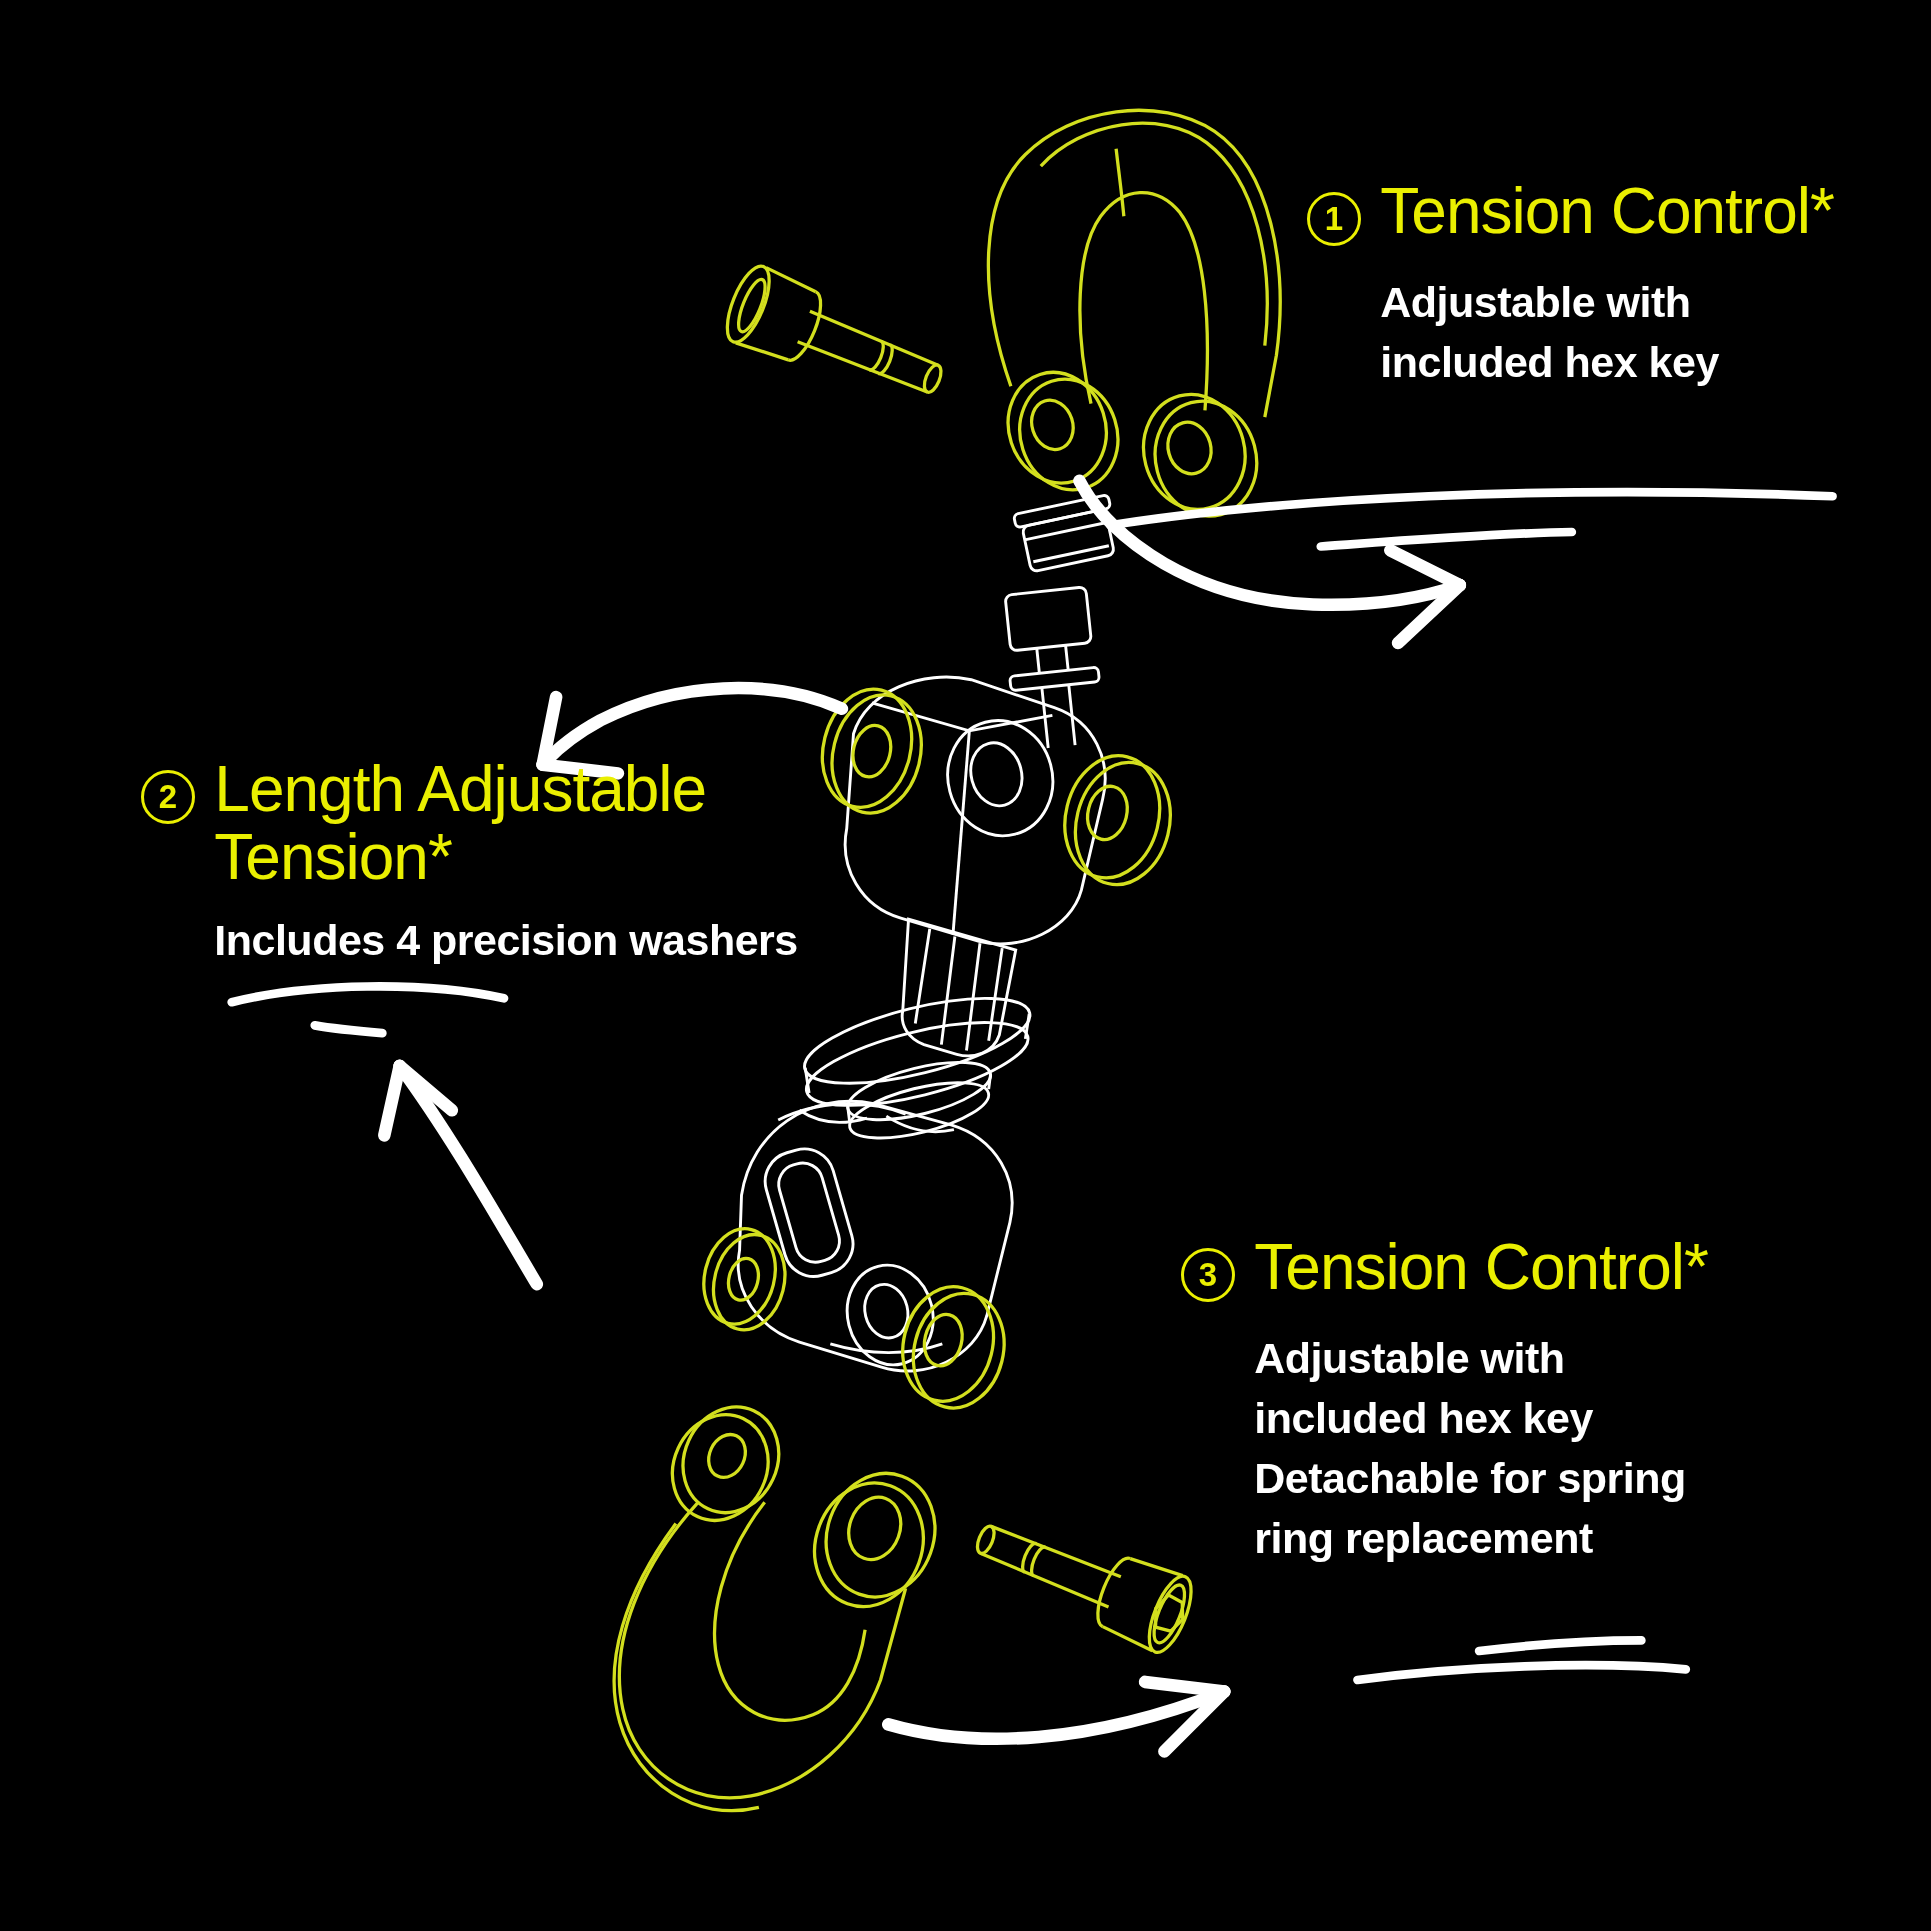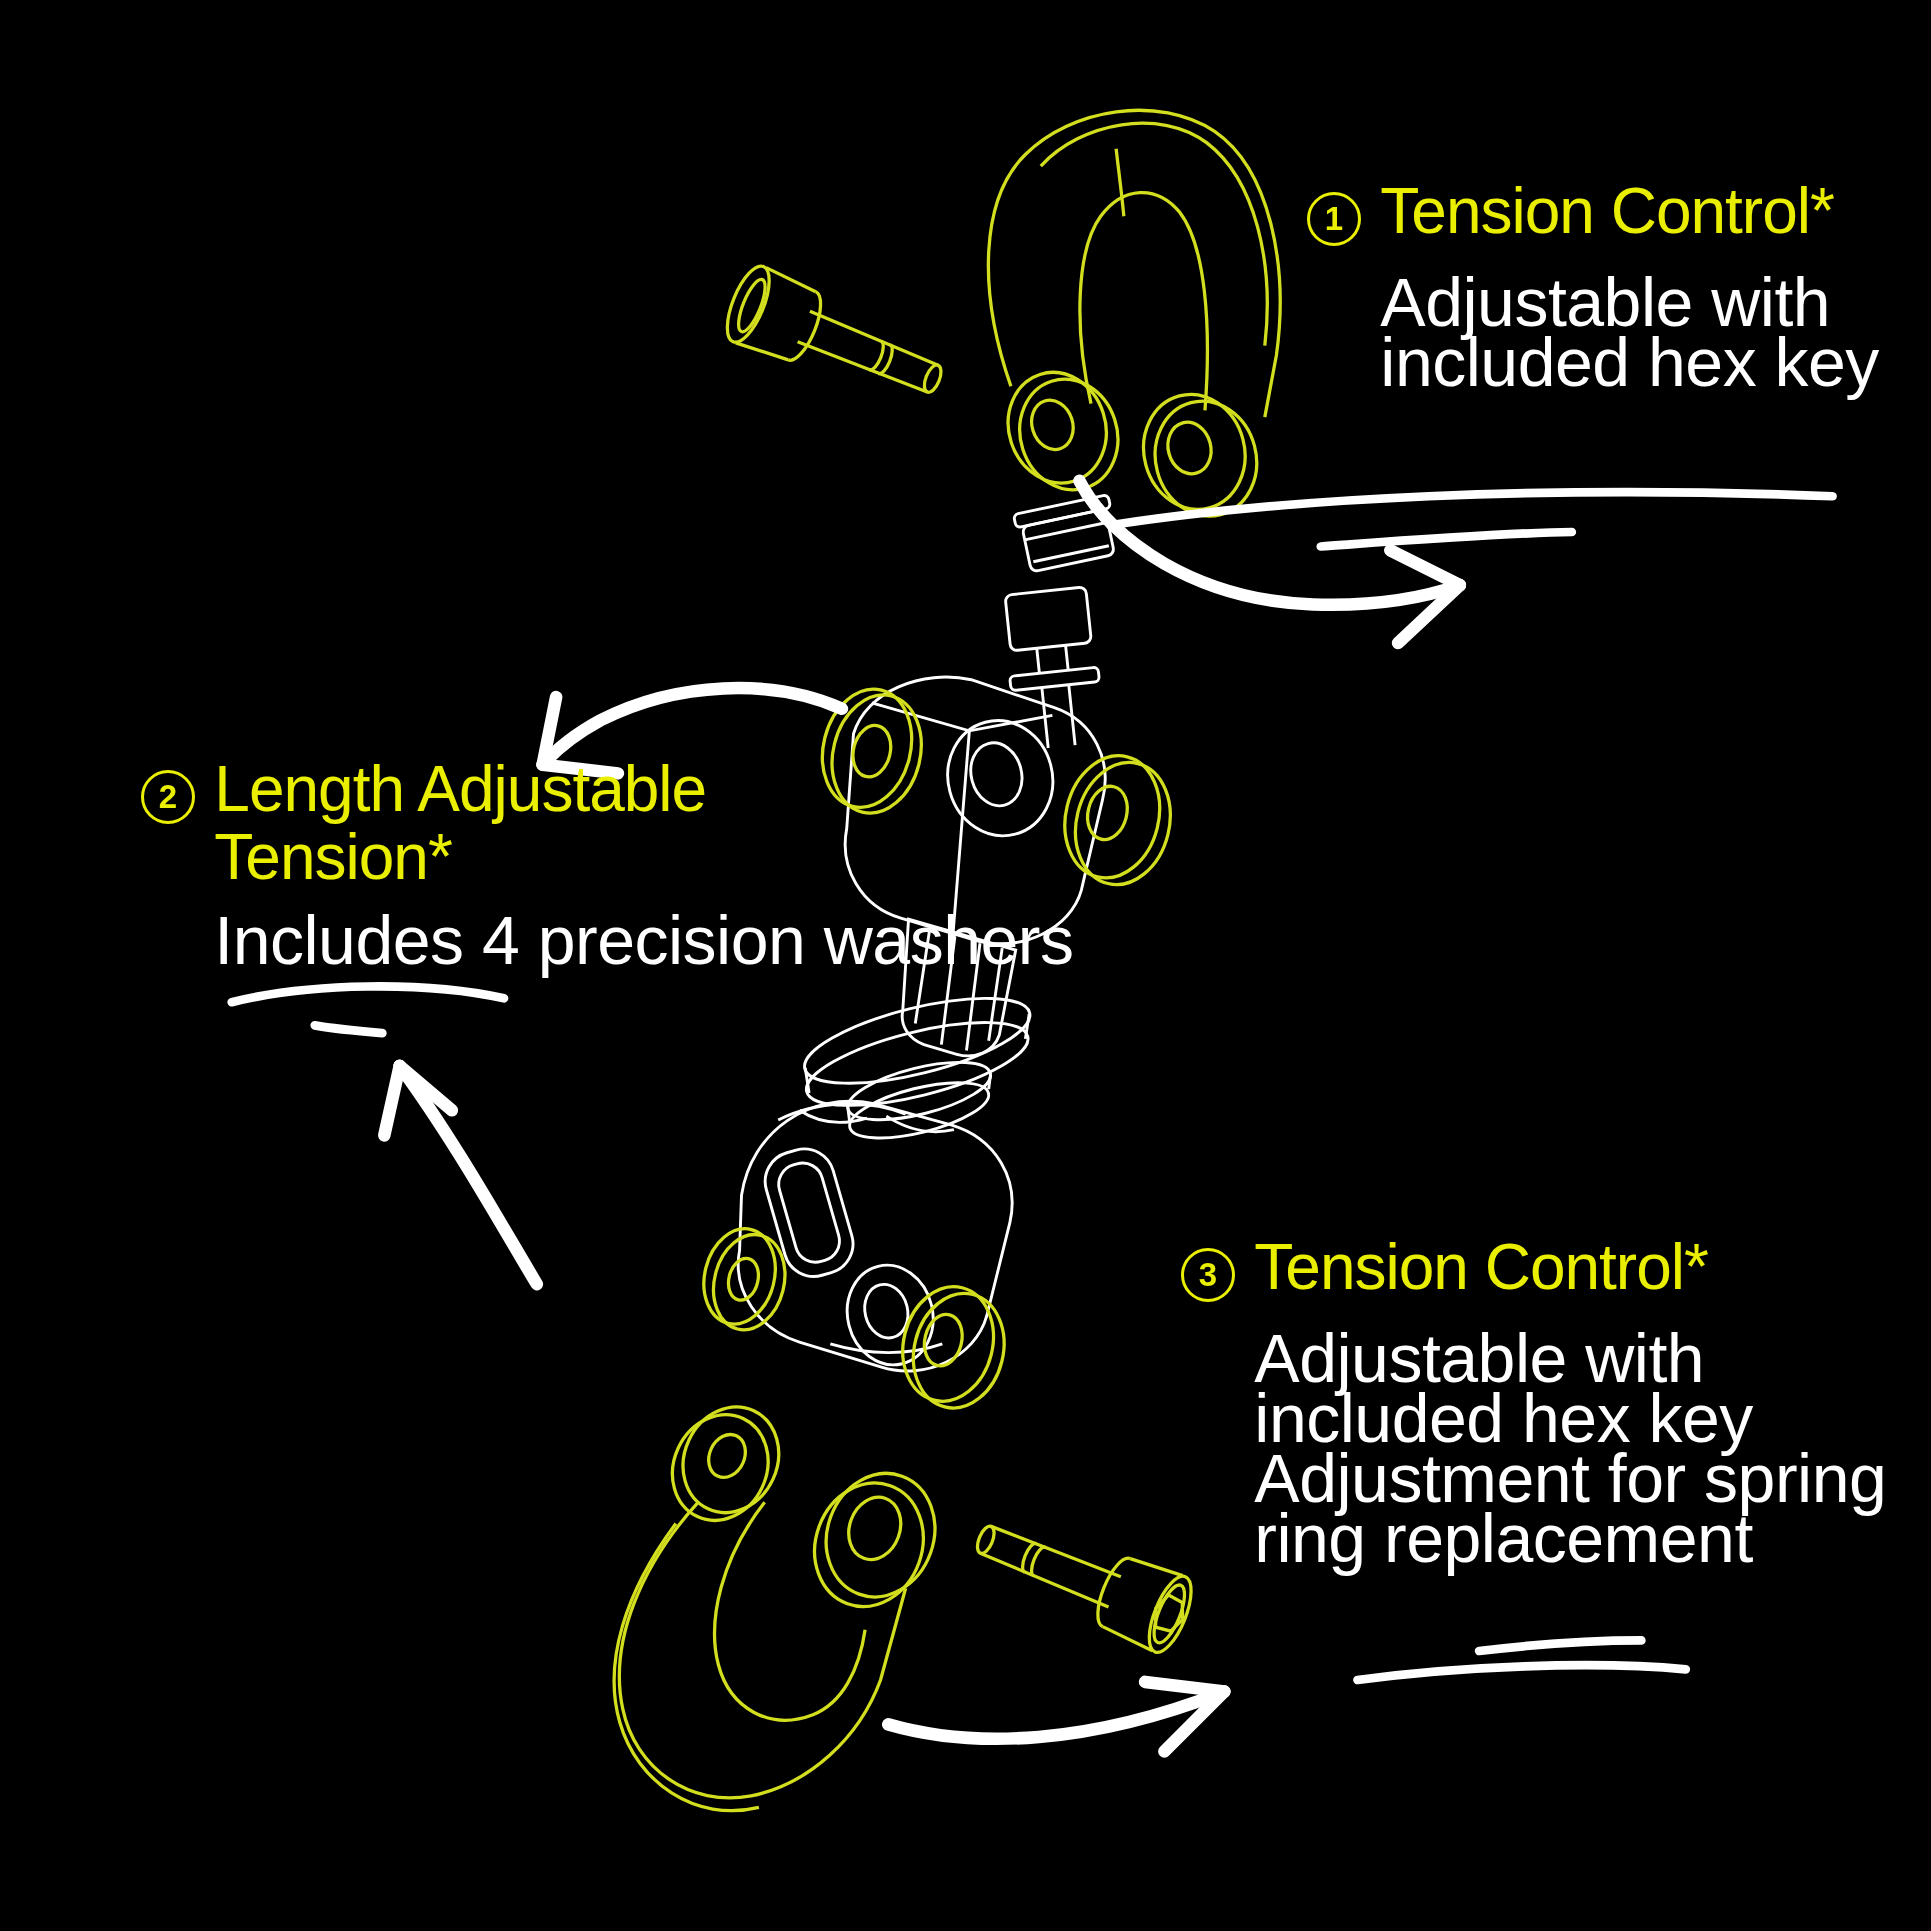--- a/index.html
+++ b/index.html
@@ -26,21 +26,21 @@
   .badge{
     flex:none;width:48px;height:48px;margin-top:14.5px;
     border:3.9px solid var(--yel-text);border-radius:50%;
     display:flex;align-items:center;justify-content:center;
     font-size:33px;font-weight:700;color:var(--yel-text);
   }
   .ttl{
     font-size:64px;line-height:68px;letter-spacing:-1px;font-weight:500;
     color:var(--yel-text);white-space:nowrap;
   }
-  .bodytxt{font-size:68px;line-height:60px;letter-spacing:-0.5px;color:var(--body-text);white-space:nowrap;font-weight:400;}
+  .bodytxt{font-size:43px;line-height:60px;letter-spacing:-0.5px;color:var(--body-text);white-space:nowrap;font-weight:700;}
   .ann1 .bodytxt,.ann3 .bodytxt{margin-top:27px;}
   .ann2 .bodytxt{margin-top:19px;}
   .ann1{left:1307px;top:177px;}
   .ann2{left:141px;top:755px;}
   .ann3{left:1181px;top:1233px;}
 </style>
 </head>
 <body>
 
 <div class="stage">
@@ -219,20 +219,20 @@
     </div>
   </div>
 
   <div class="ann ann3">
     <div class="badge">3</div>
     <div>
       <div class="ttl">Tension Control*</div>
       <div class="bodytxt">
         <div>Adjustable with</div>
         <div>included hex key</div>
-        <div>Adjustment for spring</div>
+        <div>Detachable for spring</div>
         <div>ring replacement</div>
       </div>
     </div>
   </div>
 
 </div>
 
 
 </body></html>

